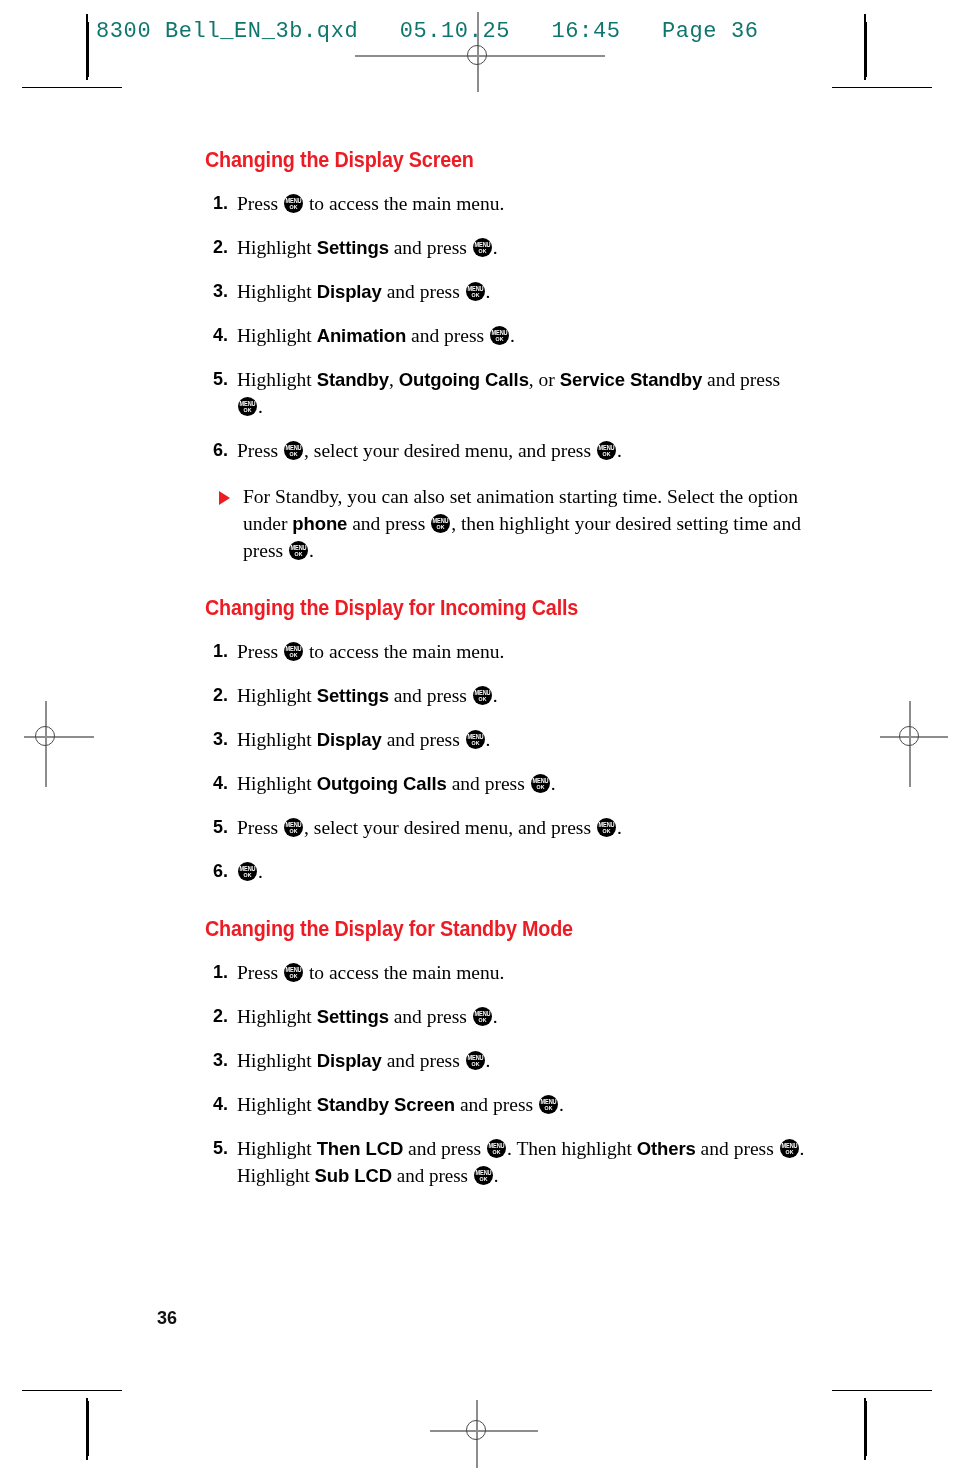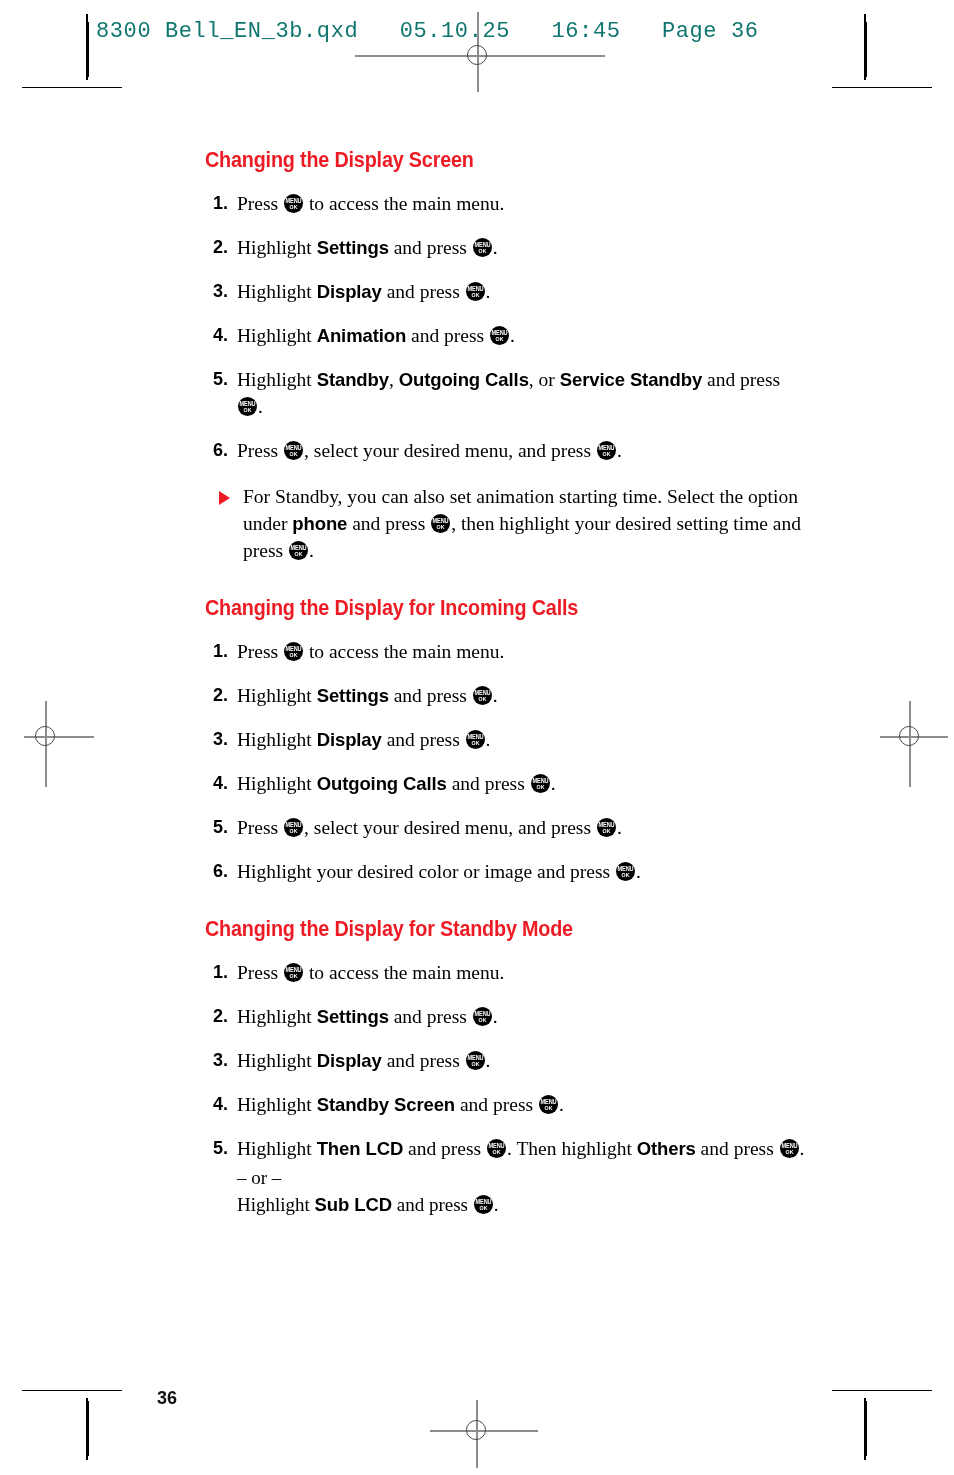--- a/index.html
+++ b/index.html
@@ -162,21 +162,21 @@
     line-height: 1;
     transform: scaleX(0.85);
   }
   .menukey .m1 { top: 3.5px; font-size: 6.6px; letter-spacing: -0.2px; }
   .menukey .m2 { top: 10.2px; font-size: 6.2px; }
 
   
   .page-num {
     position: absolute;
     left: 157px;
-    top: 1388px;
+    top: 1308px;
     font-family: "Liberation Sans", sans-serif;
     font-weight: bold;
     font-size: 18px;
     color: #111;
   }
 </style>
 </head>
 <body>
 
 <div class="mark crop-h" style="left:22px; top:87px;"></div>
@@ -277,21 +277,21 @@
     <li>
       <span class="num">4.</span>
       <span>Highlight </span><span class="kw">Outgoing Calls</span><span> and press </span><span class="menukey"><span class="m1">MENU</span><span class="m2">OK</span></span><span>.</span>
     </li>
     <li>
       <span class="num">5.</span>
       <span>Press </span><span class="menukey"><span class="m1">MENU</span><span class="m2">OK</span></span><span>, select your desired menu, and press </span><span class="menukey"><span class="m1">MENU</span><span class="m2">OK</span></span><span>.</span>
     </li>
     <li>
       <span class="num">6.</span>
-      <span>Highlight your desired color or image and press </span><span class="menukey"><span class="m1">MENU</span><span class="m2">OK</span></span><span>.</span>
+      <span class="menukey"><span class="m1">MENU</span><span class="m2">OK</span></span><span>.</span>
     </li>
   </ol>
 
   <h2 class="section-title" style="margin-top:32px;">Changing the Display for Standby Mode</h2>
 
   <ol class="steps steps-wrap" style="margin-top:10px;">
     <li>
       <span class="num">1.</span>
       <span>Press </span><span class="menukey"><span class="m1">MENU</span><span class="m2">OK</span></span><span> to access the main menu.</span>
     </li>
@@ -303,21 +303,20 @@
       <span class="num">3.</span>
       <span>Highlight </span><span class="kw">Display</span><span> and press </span><span class="menukey"><span class="m1">MENU</span><span class="m2">OK</span></span><span>.</span>
     </li>
     <li>
       <span class="num">4.</span>
       <span>Highlight </span><span class="kw">Standby Screen</span><span> and press </span><span class="menukey"><span class="m1">MENU</span><span class="m2">OK</span></span><span>.</span>
     </li>
     <li style="width:575px;">
       <span class="num">5.</span>
       <span>Highlight </span><span class="kw">Then LCD</span><span> and press </span><span class="menukey"><span class="m1">MENU</span><span class="m2">OK</span></span><span>. Then highlight </span><span class="kw">Others</span><span> and press </span><span class="menukey"><span class="m1">MENU</span><span class="m2">OK</span></span><span>.</span>
-      <div class="or-line" style="margin-top:2px;">– or –</div>
       <div class="or-line">
         <span>Highlight </span><span class="kw">Sub LCD</span><span> and press </span><span class="menukey"><span class="m1">MENU</span><span class="m2">OK</span></span><span>.</span>
       </div>
     </li>
   </ol>
 
 </div>
 
 <div class="page-num">36</div>
 

